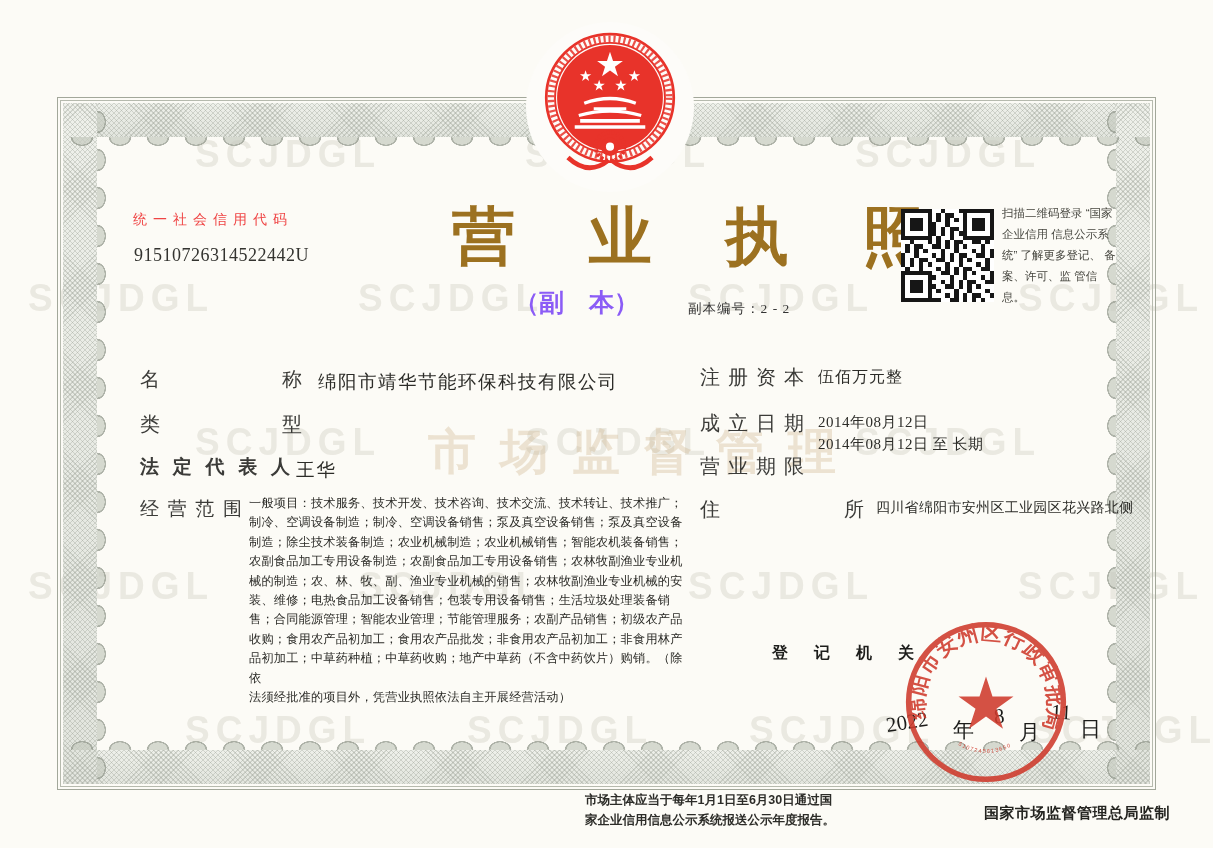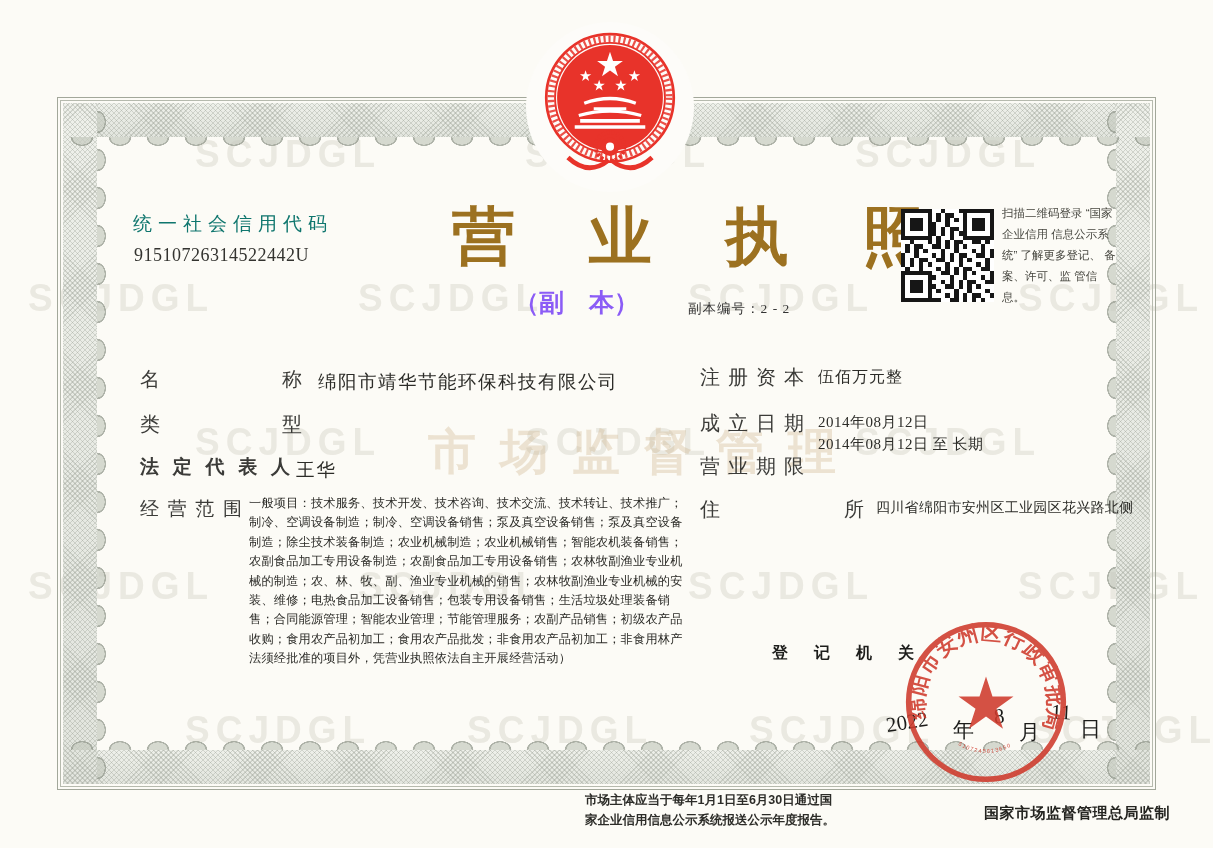--- a/index.html
+++ b/index.html
@@ -37,21 +37,21 @@
       transform:scaleY(1.06);white-space:nowrap;}
   .wm-tan{position:absolute;z-index:1;left:428px;top:420px;
       font-family:"Liberation Sans","DejaVu Sans",sans-serif;font-weight:700;
       font-size:48px;letter-spacing:24px;color:rgba(206,180,138,.34);white-space:nowrap;}
   
   .emblem-halo{position:absolute;left:526px;top:22px;width:168px;height:170px;
       background:#fdfcf9;border-radius:50%;z-index:3;}
   .emblem{position:absolute;left:541px;top:30px;width:138px;height:156px;z-index:4;}
   
   .abs{position:absolute;z-index:5;white-space:nowrap;}
-  .credit-label{left:133px;top:211px;font-size:19px;letter-spacing:6px;color:#0f766e;}
+  .credit-label{left:133px;top:211px;font-size:14px;letter-spacing:6px;color:#ef4444;}
   .credit-code{left:134px;top:245px;font-size:18px;letter-spacing:.5px;color:#33332f;}
   .title{left:452px;top:194px;font-size:63px;font-weight:800;letter-spacing:29px;color:#9c7120;}
   .subtitle{left:514px;top:286px;font-size:25px;color:#8b5cf6;font-weight:600;}
   .copy-no{left:688px;top:300px;font-size:13.5px;color:#333;letter-spacing:1px;}
   
   .qr{left:901px;top:209px;width:93px;height:93px;display:grid;
       grid-template-rows:repeat(21,1fr);grid-template-columns:repeat(21,1fr);background:#fff;}
   .qr div{background:#161616;}
   .qr-caption{left:1002px;top:203px;width:116px;white-space:normal;
       font-family:"Liberation Sans","DejaVu Sans",sans-serif;
@@ -404,20 +404,21 @@
   <div class="lbl lbl-scope">经营范围</div>
   <div class="scope">
       <div>一般项目：技术服务、技术开发、技术咨询、技术交流、技术转让、技术推广；</div>
       <div>制冷、空调设备制造；制冷、空调设备销售；泵及真空设备销售；泵及真空设备</div>
       <div>制造；除尘技术装备制造；农业机械制造；农业机械销售；智能农机装备销售；</div>
       <div>农副食品加工专用设备制造；农副食品加工专用设备销售；农林牧副渔业专业机</div>
       <div>械的制造；农、林、牧、副、渔业专业机械的销售；农林牧副渔业专业机械的安</div>
       <div>装、维修；电热食品加工设备销售；包装专用设备销售；生活垃圾处理装备销</div>
       <div>售；合同能源管理；智能农业管理；节能管理服务；农副产品销售；初级农产品</div>
       <div>收购；食用农产品初加工；食用农产品批发；非食用农产品初加工；非食用林产</div>
+      <div>品初加工；中草药种植；中草药收购；地产中草药（不含中药饮片）购销。（除依</div>
       <div>法须经批准的项目外，凭营业执照依法自主开展经营活动）</div>
     </div>
 
   <div class="lbl lbl-cap">注册资本</div>
   <div class="val val-cap">伍佰万元整</div>
   <div class="lbl lbl-date">成立日期</div>
   <div class="val val-date">2014年08月12日</div>
   <div class="lbl lbl-term">营业期限</div>
   <div class="val val-term">2014年08月12日 至 长期</div>
   <div class="lbl lbl-addr">住所</div>

